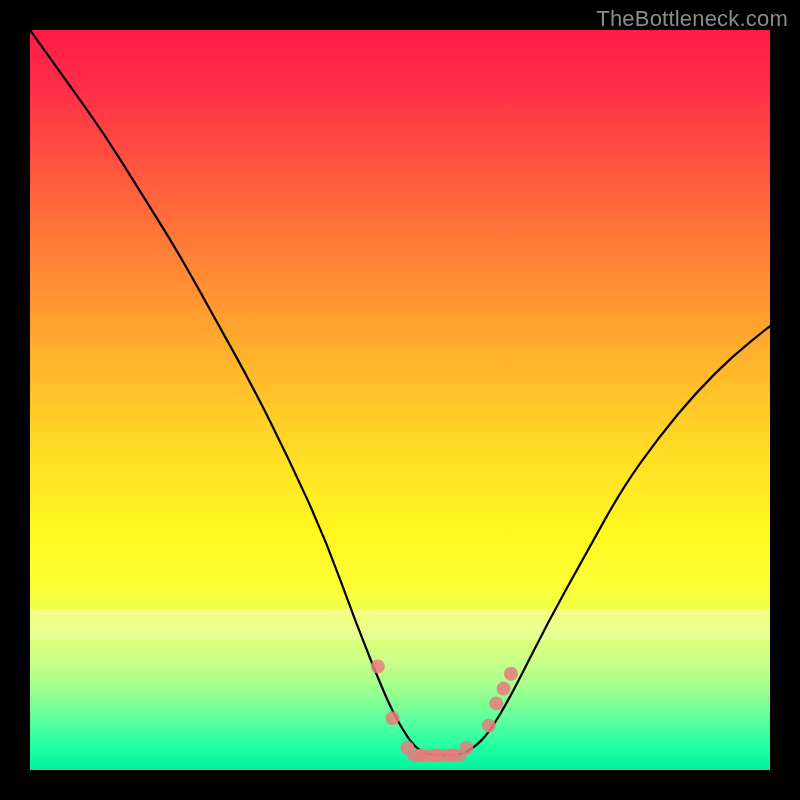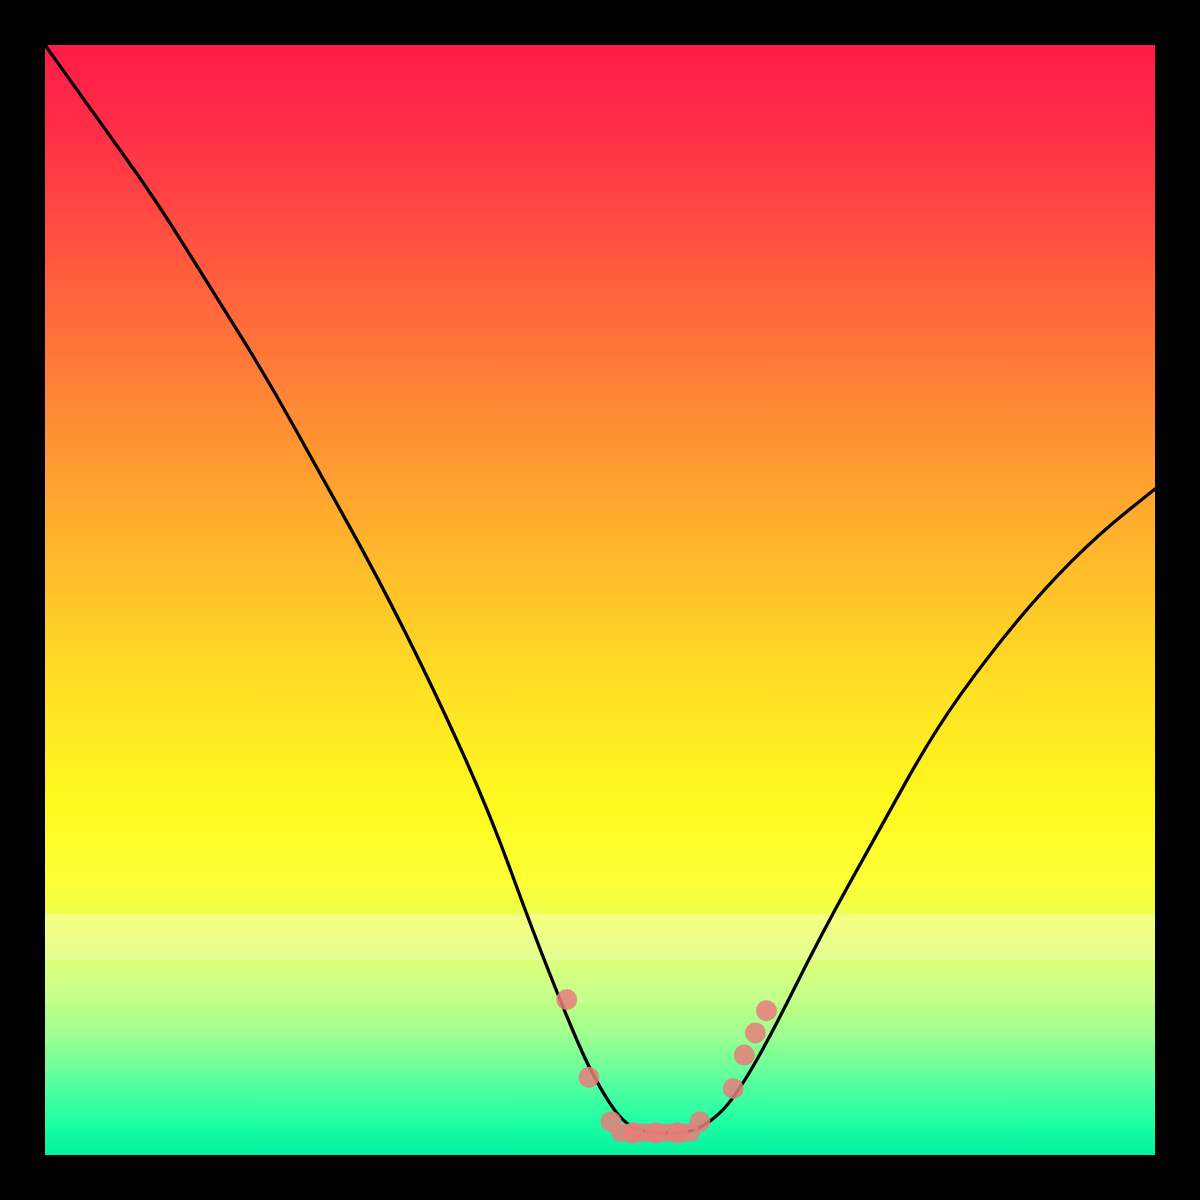--- a/index.html
+++ b/index.html
@@ -69,20 +69,21 @@
     top: 0;
     left: 0;
     width: 100%;
     height: 100%;
   }
 </style>
 </head>
 <body>
 
 <div class="frame">
+  <div class="watermark">TheBottleneck.com</div>
   <div class="plot">
     <div class="band b1"></div>
     <div class="band b2"></div>
     <div class="band b3"></div>
     <svg class="curve" viewBox="0 0 740 740" preserveAspectRatio="none">
       <path fill="none" stroke="#000" stroke-width="2.2" stroke-linecap="round" d="M 0.0 0.0 Q 0.0 0.0 18.5 25.9 Q 37.0 51.8 55.5 77.7 Q 74.0 103.6 92.5 133.2 Q 111.0 162.8 129.5 192.4 Q 148.0 222.0 166.5 255.3 Q 185.0 288.6 203.5 321.9 Q 222.0 355.2 240.5 392.2 Q 259.0 429.2 277.5 469.9 Q 296.0 510.6 310.8 551.3 Q 325.6 592.0 340.4 629.0 Q 355.2 666.0 362.6 680.8 Q 370.0 695.6 377.4 706.7 Q 384.8 717.8 392.2 721.5 Q 399.6 725.2 407.0 725.2 Q 414.4 725.2 421.8 725.2 Q 429.2 725.2 436.6 721.5 Q 444.0 717.8 451.4 710.4 Q 458.8 703.0 469.9 684.5 Q 481.0 666.0 499.5 629.0 Q 518.0 592.0 536.5 558.7 Q 555.0 525.4 573.5 492.1 Q 592.0 458.8 610.5 432.9 Q 629.0 407.0 647.5 384.8 Q 666.0 362.6 684.5 344.1 Q 703.0 325.6 721.5 310.8 T 740.0 296.0"></path>
       <g>
           <rect x="377.4" y="719.2" width="59.2" height="12" rx="6" fill="#e77d7d" fill-opacity="0.85"></rect>
           <circle cx="347.8" cy="636.4" r="7" fill="#e77d7d" fill-opacity="0.85"></circle>
           <circle cx="362.6" cy="688.2" r="7" fill="#e77d7d" fill-opacity="0.85"></circle>

